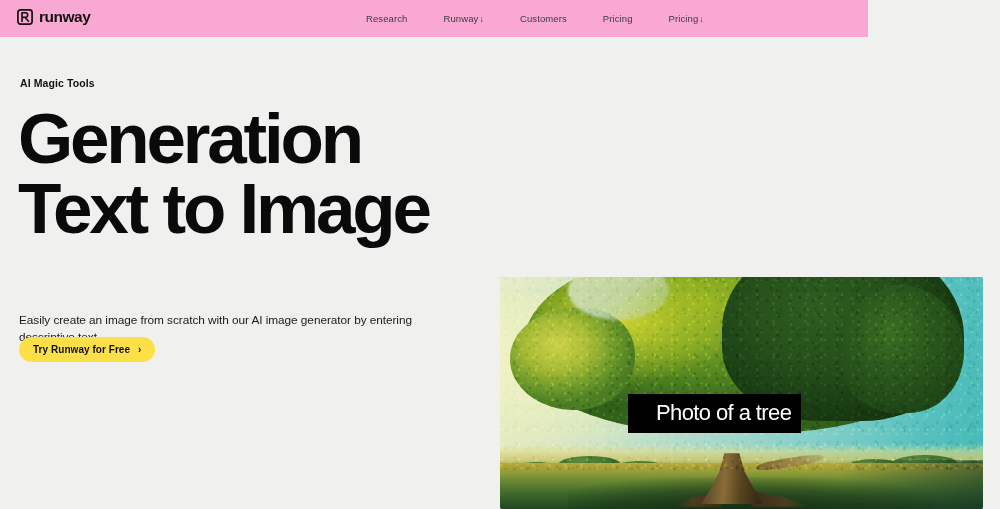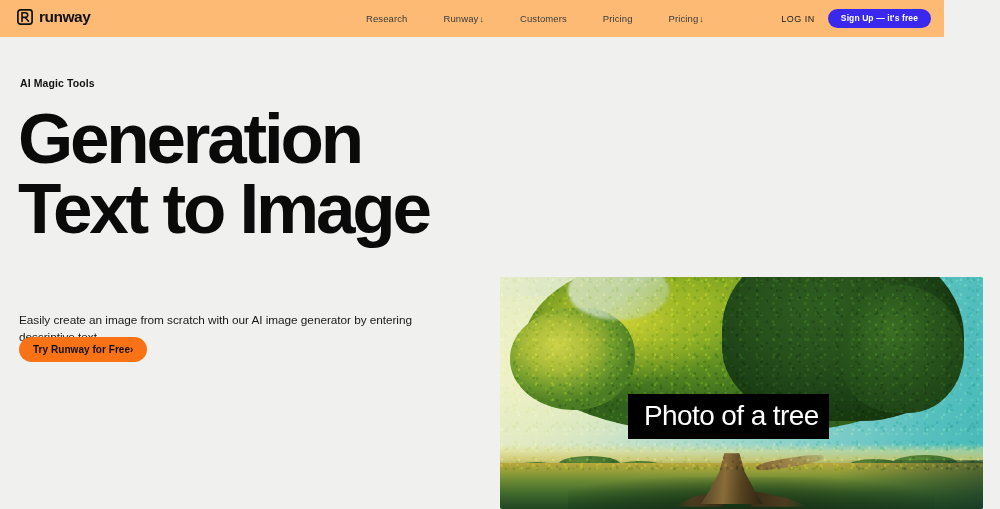--- a/index.html
+++ b/index.html
@@ -14,25 +14,25 @@
     background: #f0f0ef;
     font-family: "Liberation Sans", sans-serif;
     color: #0a0a0a;
     position: relative;
   }
 
   
   .topbar {
     position: absolute;
     top: 0; left: 0;
-    width: 944px;
+    width: 868px;
     height: 37px;
     display: flex;
     align-items: center;
-    background: #fdba74;
+    background: #f9a8d4;
     z-index: 20;
   }
 
   .brand {
     position: absolute;
     left: 17px;
     top: 9px;
     display: flex;
     align-items: center;
     gap: 6px;
@@ -148,21 +148,22 @@
     margin-top: 36px;
   }
 
   .cta {
     position: absolute;
     left: 19px;
     top: 337px;
     height: 25px;
     display: inline-flex;
     align-items: center;
-    background: #f97316;
+    gap: 8px;
+    background: #fde047;
     border: none;
     border-radius: 999px;
     padding: 0 14px;
     cursor: pointer;
     font-family: "Liberation Sans", sans-serif;
   }
   .cta-label {
     font-size: 10px;
     font-weight: 700;
     color: #101010;
@@ -405,24 +406,24 @@
     overflow: hidden;
   }
 
   
   .caption {
     position: absolute;
     left: 26.5%;
     top: 50.5%;
     background: #000000;
     color: #ffffff;
-    font-size: 28px;
+    font-size: 22px;
     letter-spacing: -0.6px;
     line-height: 1;
-    padding: 8px 10px 9px 16px;
+    padding: 8px 10px 9px 28px;
     white-space: nowrap;
     z-index: 6;
   }
 
   .media-border {
     position: absolute;
     inset: 0;
     z-index: 7;
     pointer-events: none;
   }
@@ -455,24 +456,20 @@
     </a>
     <a class="nav-item" href="#">
       <span>Pricing</span>
     </a>
     <a class="nav-item" href="#">
       <span>Pricing</span>
       <span class="caret">↓</span>
     </a>
   </nav>
 
-  <div class="auth">
-    <a class="login-link" href="#">LOG IN</a>
-    <button class="signup-btn">Sign Up — it's free</button>
-  </div>
 </div>
 
 <div class="eyebrow">AI Magic Tools</div>
 
 <h1 class="headline">
   <span class="line">Generation</span>
   <span class="line">Text to Image</span>
 </h1>
 
 <p class="subcopy">Easily create an image from scratch with our AI image generator by entering descriptive text.</p>

